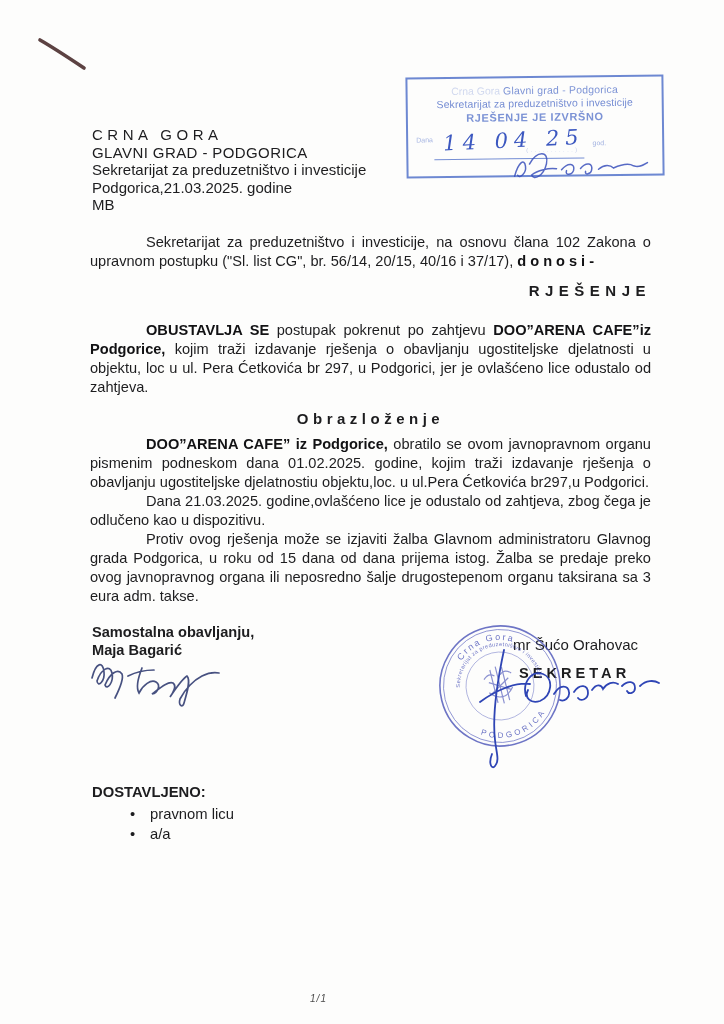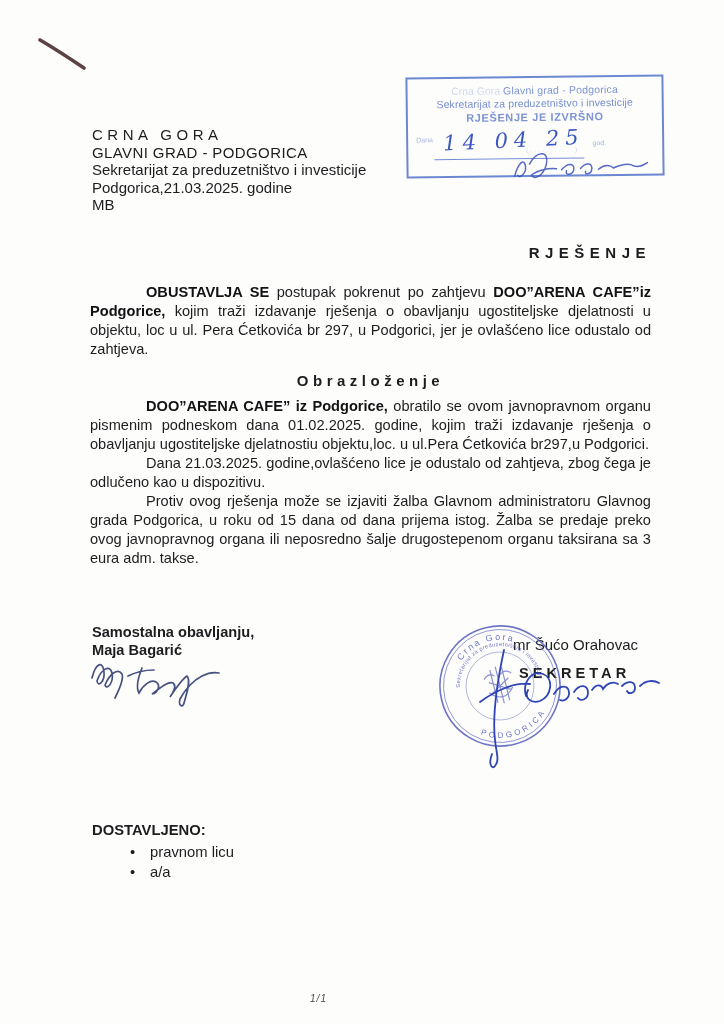--- a/index.html
+++ b/index.html
@@ -60,21 +60,21 @@
 
   
   #sign-left{left:92px;top:623px;font-size:14.6px;line-height:18px;font-weight:bold;}
   #sig-maja{left:84px;top:648px;}
   #sign-right-name{left:513px;top:636px;font-size:15px;font-weight:normal;}
   #sign-right-role{left:519px;top:665px;font-size:14.6px;font-weight:bold;letter-spacing:4px;}
   #round-stamp{left:434px;top:620px;transform:rotate(-14deg);opacity:.82;}
   #sig-orahovac{left:468px;top:640px;}
 
   
-  #delivery{left:92px;top:820px;font-size:14.8px;line-height:20px;}
+  #delivery{left:92px;top:782px;font-size:14.8px;line-height:20px;}
   #delivery .dtitle{font-weight:bold;}
   #delivery ul{margin:2px 0 0 0;padding-left:38px;list-style:none;}
   #delivery li{position:relative;padding-left:20px;}
   #delivery li .dot{position:absolute;left:0;top:0;}
 
   
   #footer-page{left:0;top:993px;width:637px;text-align:center;font-size:10px;font-style:italic;color:#4c4c4c;letter-spacing:1px;}
 </style>
 </head>
 <body>
@@ -102,20 +102,21 @@
 
 <div id="header" class="abs">
   <div class="country">CRNA GORA</div>
   <div class="city">GLAVNI GRAD - PODGORICA</div>
   <div>Sekretarijat za preduzetništvo i investicije</div>
   <div>Podgorica,21.03.2025. godine</div>
   <div>MB</div>
 </div>
 
 <div id="body-col" class="abs">
+  <p class="para"><span>Sekretarijat za preduzetništvo i investicije, na osnovu člana 102 Zakona o upravnom postupku ("Sl. list CG", br. 56/14, 20/15, 40/16 i 37/17), </span><b style="letter-spacing:4px">donosi-</b></p>
 
   <p id="title-rjesenje" class="center-head">RJEŠENJE</p>
 
   <p class="para"><b>OBUSTAVLJA SE</b><span> postupak pokrenut po zahtjevu </span><b>DOO”ARENA CAFE”iz Podgorice,</b><span> kojim traži izdavanje rješenja o obavljanju ugostiteljske djelatnosti u objektu, loc u ul. Pera Ćetkovića br 297, u Podgorici, jer je ovlašćeno lice odustalo od zahtjeva.</span></p>
 
   <p id="title-obrazlozenje" class="center-head">Obrazloženje</p>
 
   <p class="para"><b>DOO”ARENA CAFE” iz Podgorice,</b><span> obratilo se ovom javnopravnom organu pismenim podneskom dana 01.02.2025. godine, kojim traži izdavanje rješenja o obavljanju ugostiteljske djelatnostiu objektu,loc. u ul.Pera Ćetkovića br297,u Podgorici.</span></p>
 
   <p class="para">Dana 21.03.2025. godine,ovlašćeno lice je odustalo od  zahtjeva, zbog čega je odlučeno kao u dispozitivu.</p>

